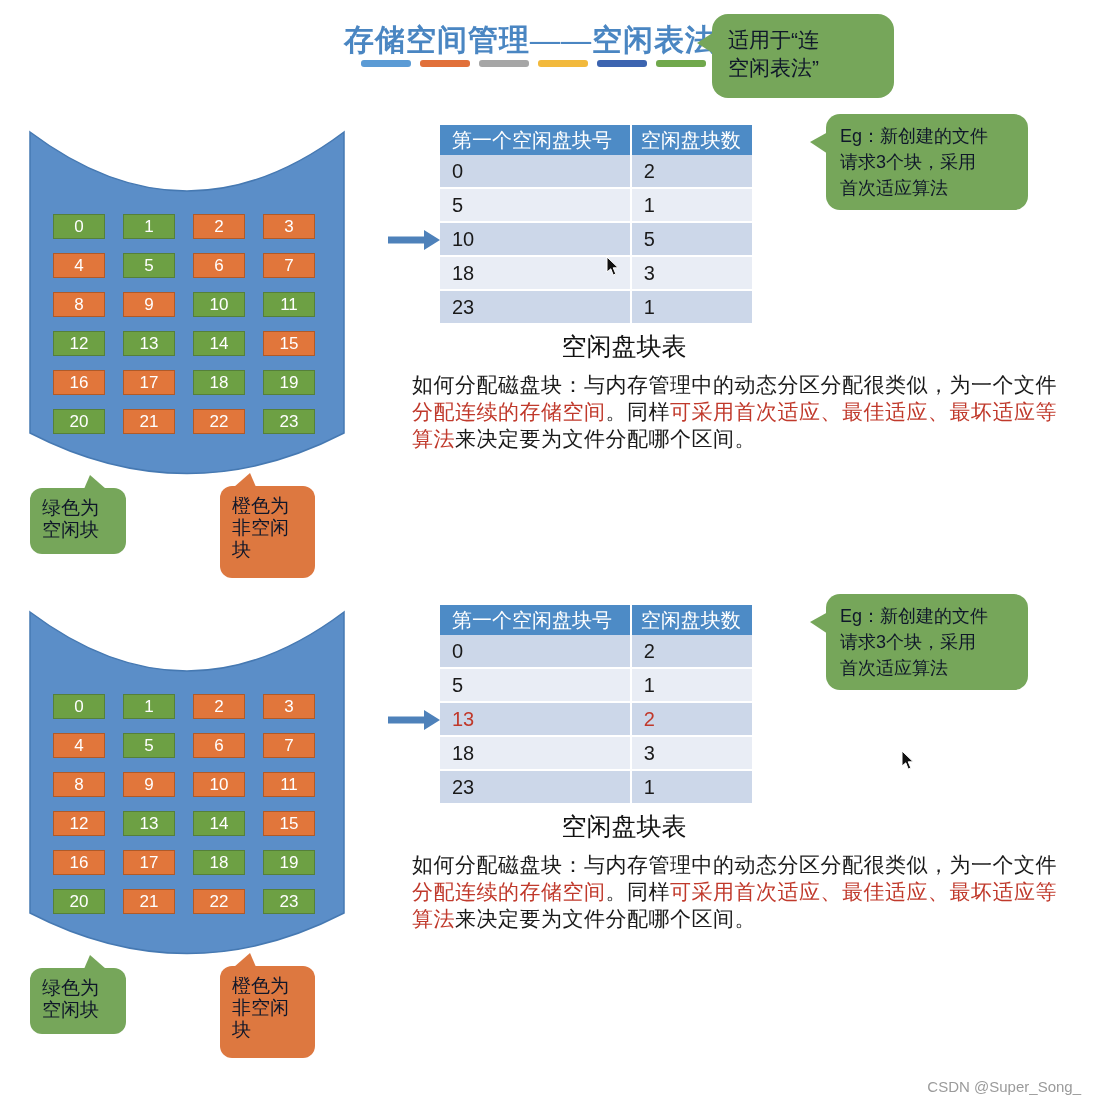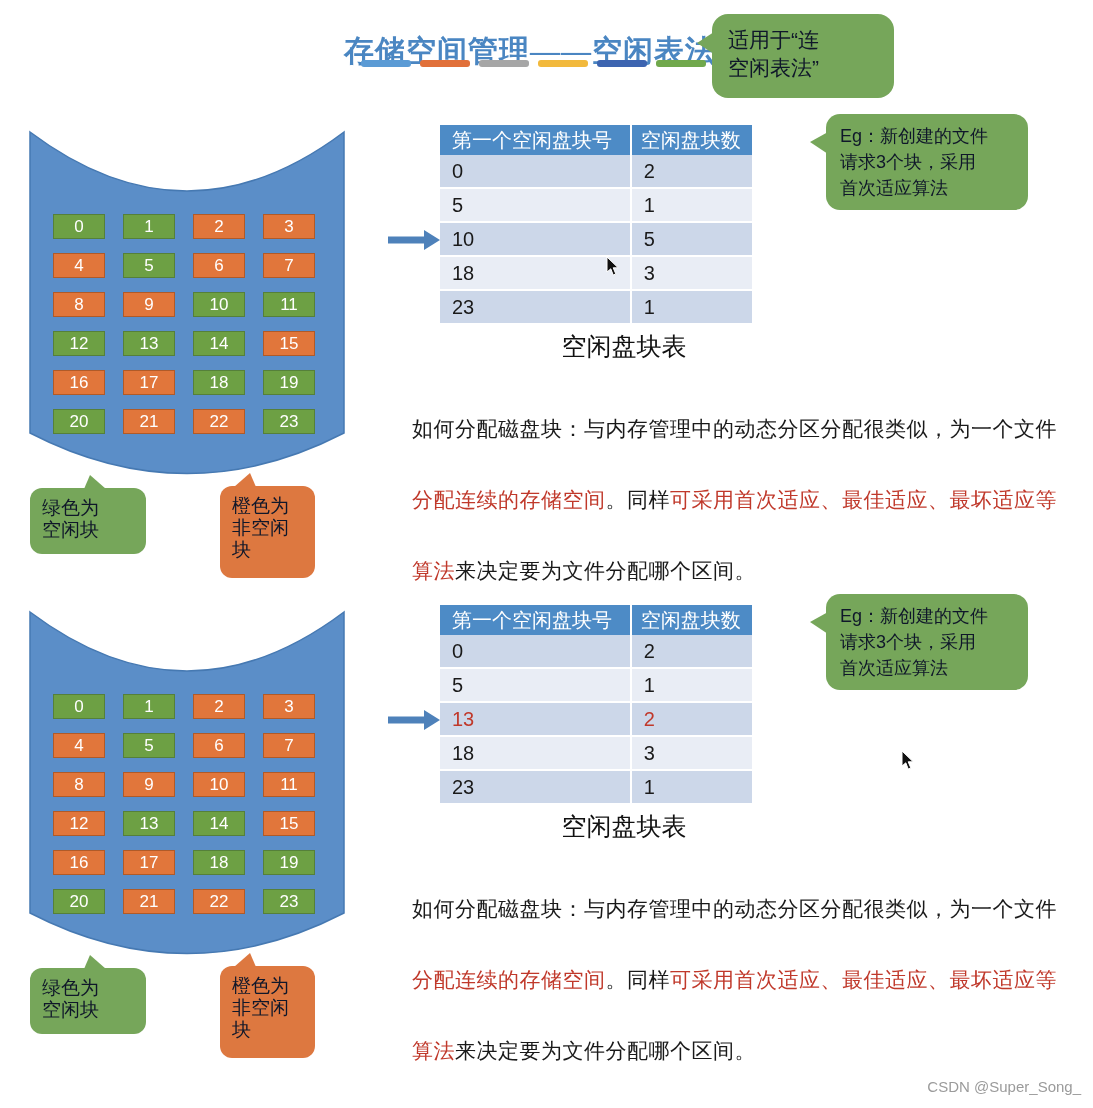--- a/index.html
+++ b/index.html
@@ -3,41 +3,41 @@
 <meta charset="utf-8">
 <style>
   html,body{margin:0;padding:0;background:#ffffff;}
   .canvas{
     position:relative;width:1093px;height:1108px;background:#fff;overflow:hidden;
     font-family:"Liberation Serif","DejaVu Serif",serif;
   }
   
   .page-title{
     position:absolute;left:330px;top:20px;width:400px;text-align:center;
-    font-size:30px;font-weight:700;color:var(--title-blue);letter-spacing:1px;white-space:nowrap;margin-top:11px;
+    font-size:30px;font-weight:700;color:var(--title-blue);letter-spacing:1px;white-space:nowrap;
   }
   .title-bars{position:absolute;left:361px;top:60px;display:flex;gap:9px;}
   .title-bars span{width:50px;height:7px;border-radius:3px;display:block;}
   
   .bubble{position:absolute;border-radius:16px;color:#0f172a;
           font-family:"Liberation Sans","DejaVu Sans",sans-serif;}
   .bubble .tail{position:absolute;width:0;height:0;}
   .bubble-line{white-space:nowrap;}
   .title-bubble{left:712px;top:14px;width:182px;height:84px;background:var(--bubble-green);
     font-size:21px;line-height:28px;padding:12px 0 0 16px;box-sizing:border-box;}
   .title-bubble .tail{left:-15px;top:18px;
     border-top:11px solid transparent;border-bottom:11px solid transparent;
     border-right:17px solid var(--bubble-green);}
   .eg-bubble{left:826px;top:114px;width:202px;height:96px;background:var(--bubble-green);
     font-size:18px;line-height:26px;padding:9px 0 0 14px;box-sizing:border-box;border-radius:14px;}
   .eg-bubble .tail{left:-16px;top:18px;
     border-top:10px solid transparent;border-bottom:12px solid transparent;
     border-right:18px solid var(--bubble-green);}
   .legend-bubble{border-radius:12px;font-size:19px;line-height:22px;padding:9px 0 0 12px;box-sizing:border-box;}
-  .legend-green{left:30px;top:488px;width:116px;height:66px;background:var(--bubble-green);}
+  .legend-green{left:30px;top:488px;width:96px;height:66px;background:var(--bubble-green);}
   .legend-green .tail{left:54px;top:-13px;
     border-left:6px solid transparent;border-right:16px solid transparent;
     border-bottom:14px solid var(--bubble-green);}
   .legend-orange{left:220px;top:486px;width:95px;height:92px;background:var(--bubble-orange);}
   .legend-orange .tail{left:14px;top:-13px;
     border-left:16px solid transparent;border-right:6px solid transparent;
     border-bottom:14px solid var(--bubble-orange);}
   
   .section{position:absolute;left:0;width:1093px;height:600px;}
   .section.s1{top:0;}
@@ -62,21 +62,21 @@
   .free-table td:last-child{border-right:none;}
   .free-table tr.dark td{background:var(--row-dark);}
   .free-table tr.light td{background:var(--row-light);}
   .free-table td.red{color:var(--red-text);}
   .table-caption{position:absolute;left:440px;top:330px;width:368px;text-align:center;
     font-size:25px;color:#111;}
   .row-arrow{position:absolute;left:388px;}
   
   .para{position:absolute;left:412px;font-size:21px;line-height:27px;color:var(--text-black);
     letter-spacing:0.5px;}
-  .para .line{white-space:nowrap;margin-top:44px;}
+  .para .line{white-space:nowrap;}
   .para .red{color:var(--red-text);}
   .para1{top:372px;} .para2{top:852px;} .para3{top:962px;}
   
   .cursor{position:absolute;}
   .watermark{position:absolute;right:12px;top:1078px;color:var(--watermark-gray);
     font-size:15px;font-family:"Liberation Sans","DejaVu Sans",sans-serif;}
 </style>
 </head>
 <body>
 

